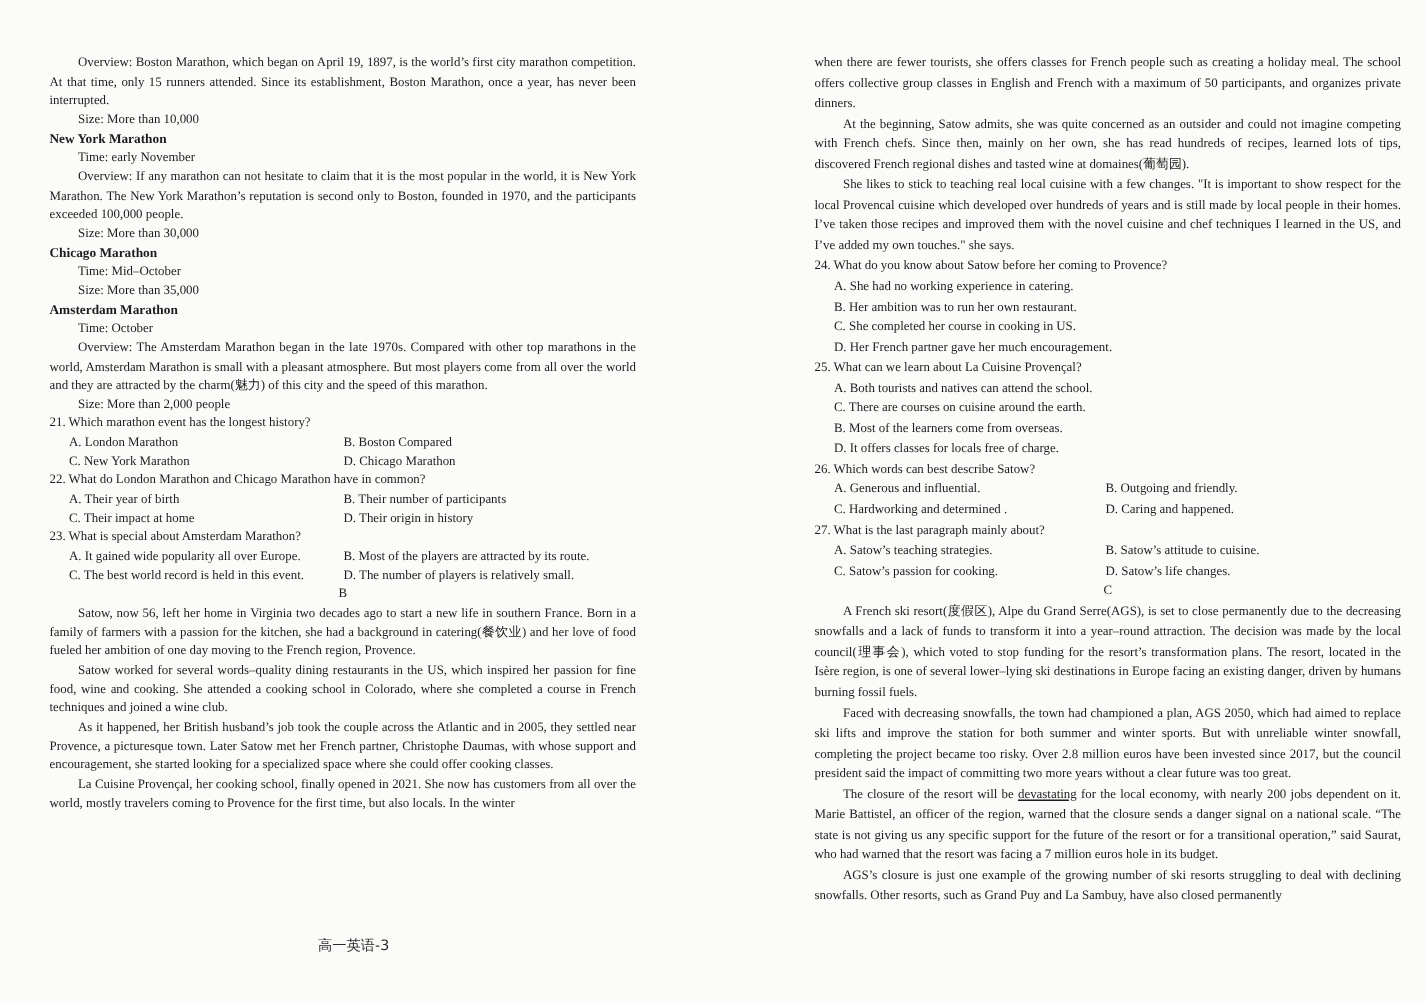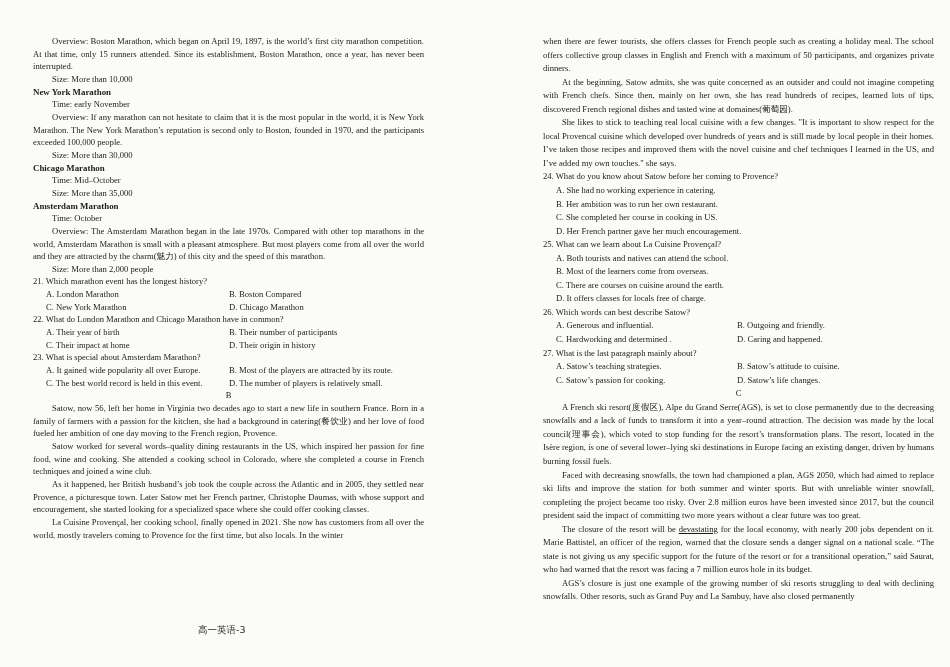--- a/index.html
+++ b/index.html
@@ -26,21 +26,21 @@
   .opt2 { display:flex; padding-left:13px; }
   .opt2 > span { display:block; }
   .opt2 > span:first-child { width:183px; }
   .right .opt2 > span:first-child { width:181px; }
   .sec { text-align:center; }
   .u { text-decoration:underline; }
   .footer {
     position:absolute; top:624px; font-size:9.5px; color:#2a2a2a;
     font-family:"DejaVu Sans", sans-serif;
   }
-  .footer.left { left:198px; }
+  .footer.left { left:212px; }
   .footer.right { left:645px;margin-top:48px; }
 </style>
 </head>
 <body>
 
 <div class="page left">
   <p class="ind">Overview: Boston Marathon, which began on April 19, 1897, is the world’s first city marathon competition. At that time, only 15 runners attended. Since its establishment, Boston Marathon, once a year, has never been interrupted.</p>
   <p class="sub">Size: More than 10,000</p>
   <p class="h">New York Marathon</p>
   <p class="sub">Time: early November</p>
@@ -98,22 +98,22 @@
   <p class="ind">She likes to stick to teaching real local cuisine with a few changes. "It is important to show respect for the local Provencal cuisine which developed over hundreds of years and is still made by local people in their homes. I’ve taken those recipes and improved them with the novel cuisine and chef techniques I learned in the US, and I’ve added my own touches." she says.</p>
 
   <p class="q">24. What do you know about Satow before her coming to Provence?</p>
   <p class="opt">A. She had no working experience in catering.</p>
   <p class="opt">B. Her ambition was to run her own restaurant.</p>
   <p class="opt">C. She completed her course in cooking in US.</p>
   <p class="opt">D. Her French partner gave her much encouragement.</p>
 
   <p class="q">25. What can we learn about La Cuisine Provençal?</p>
   <p class="opt">A. Both tourists and natives can attend the school.</p>
+  <p class="opt">C. There are courses on cuisine around the earth.</p>
   <p class="opt">B. Most of the learners come from overseas.</p>
-  <p class="opt">C. There are courses on cuisine around the earth.</p>
   <p class="opt">D. It offers classes for locals free of charge.</p>
 
   <p class="q">26. Which words can best describe Satow?</p>
   <div class="opt2">
     <span>A. Generous and influential.</span>
     <span>B. Outgoing and friendly.</span>
   </div>
   <div class="opt2">
     <span>C. Hardworking and determined .</span>
     <span>D. Caring and happened.</span>

